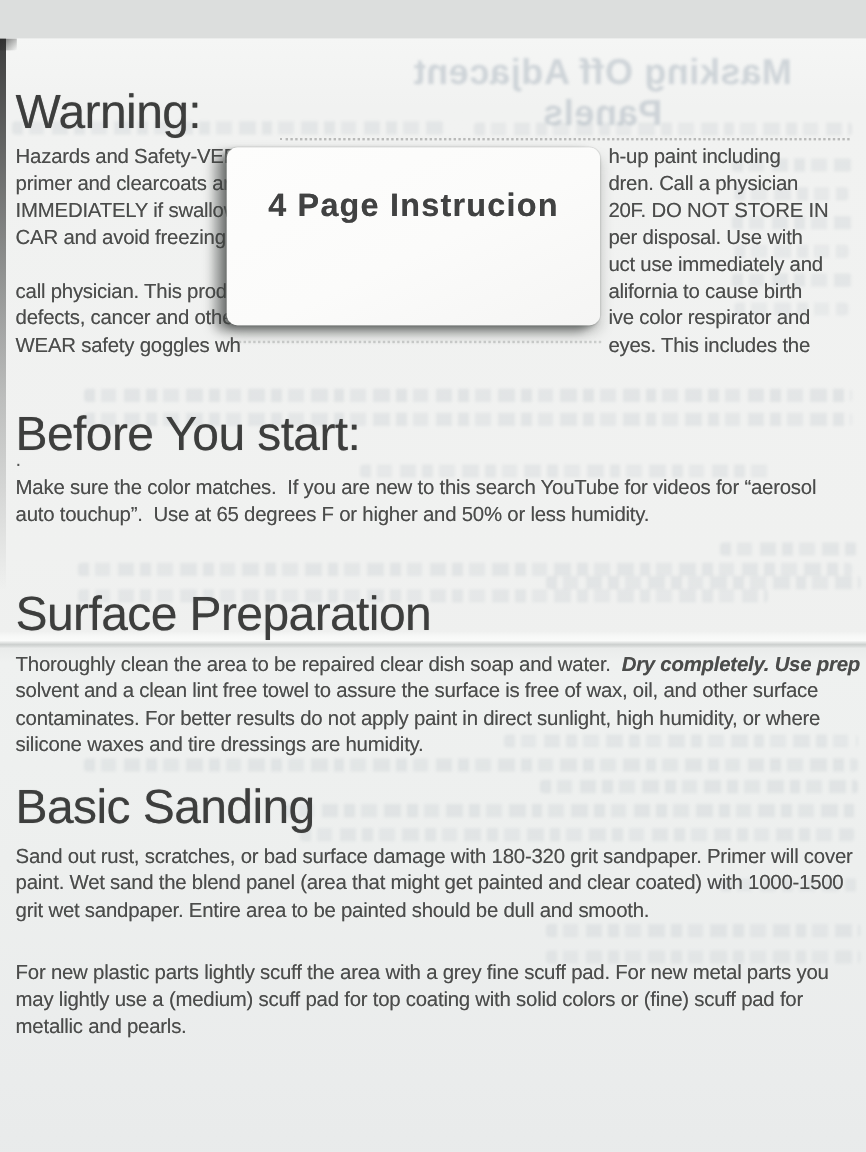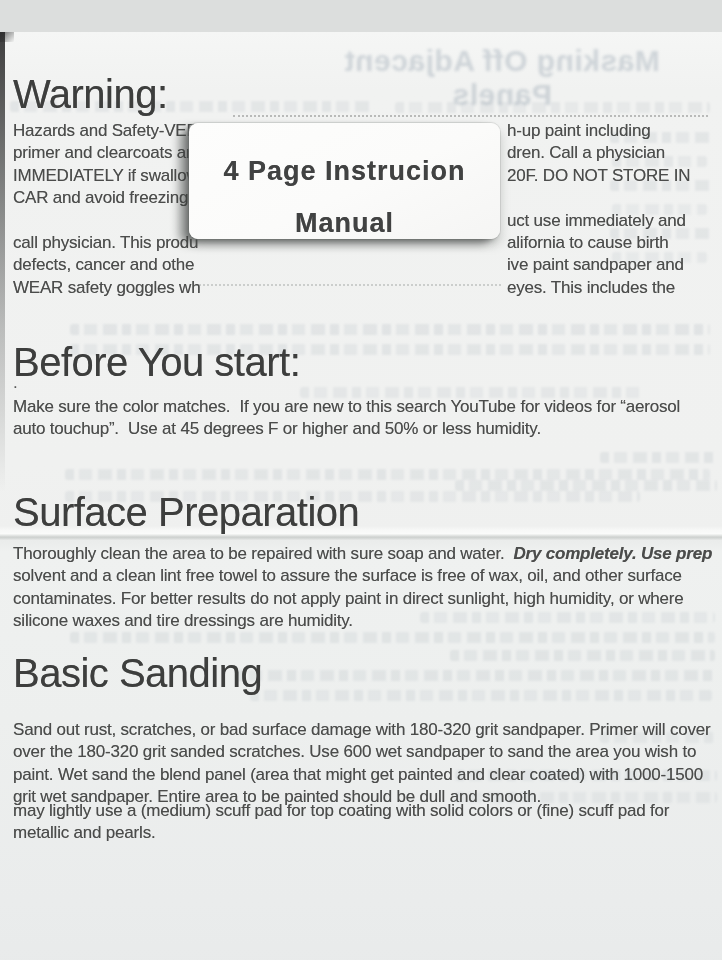--- a/index.html
+++ b/index.html
@@ -37,21 +37,21 @@
     letter-spacing:-.5px;white-space:pre;text-shadow:0 0 .6px rgba(61,62,61,.6);}
   .body{position:absolute;left:13px;color:#4b4c4b;font-size:17px;letter-spacing:-.2px;
     text-shadow:0 0 .5px rgba(75,76,75,.55);}
   .pline{white-space:pre;height:22.4px;line-height:22.4px;}
   .wline{position:relative;white-space:pre;height:22.4px;line-height:22.4px;}
   .wline .r{position:absolute;left:494px;top:0;white-space:pre;}
   .italic{font-style:italic;font-weight:bold;}
   .stray{position:absolute;left:13px;top:341px;color:#565756;font-size:17px;}
 
   
-  .sticker{position:absolute;left:189px;top:91px;width:311px;height:116px;
+  .sticker{position:absolute;left:189px;top:91px;width:311px;height:148px;
     background:linear-gradient(155deg,#fdfdfc 0%,#fbfbfa 55%,#f5f5f4 100%);
     border-radius:9px;
     box-shadow:-10px 5px 9px rgba(58,61,59,.5), -3px 2px 4px rgba(58,61,59,.35),
                2px 7px 9px rgba(125,129,127,.28), 0 0 0 1px rgba(210,212,210,.6);}
   .sticker-text{margin-top:33px;text-align:center;font-weight:700;font-size:27px;
     color:#414242;letter-spacing:1px;text-shadow:0 0 .5px rgba(65,66,66,.7);}
   .sticker-text + .sticker-text{margin-top:21px;}
 </style>
 </head>
 <body>
@@ -89,52 +89,51 @@
   <div class="ghost" style="left:455px;top:760px;width:262px;opacity:.4"></div>
 
   <div class="perf-top"></div>
   <div class="perf-bottom"></div>
 
   <div class="heading" style="top:40px">Warning:</div>
   <div class="body" style="top:88px;width:705px">
     <div class="wline"><span>Hazards and Safety-VERY</span><span class="r">h-up paint including</span></div>
     <div class="wline"><span>primer and clearcoats ar</span><span class="r">dren. Call a physician</span></div>
     <div class="wline"><span>IMMEDIATELY if swallow</span><span class="r">20F. DO NOT STORE IN</span></div>
-    <div class="wline"><span>CAR and avoid freezing.</span></div>
+    <div class="wline"><span>CAR and avoid freezing.</span><span class="r">per disposal. Use with</span></div>
     <div class="wline"><span class="r">uct use immediately and</span></div>
     <div class="wline"><span>call physician. This produ</span><span class="r">alifornia to cause birth</span></div>
-    <div class="wline"><span>defects, cancer and othe</span><span class="r">ive paint sandpaper and</span></div>
+    <div class="wline"><span>defects, cancer and othe</span><span class="r">ive color respirator and</span></div>
     <div class="wline"><span>WEAR safety goggles wh</span><span class="r">eyes. This includes the</span></div>
   </div>
 
   <div class="sticker">
     <div class="sticker-text">4 Page Instrucion</div>
-    <div class="sticker-text">Manual</div>
   </div>
 
   <div class="heading" style="top:308px">Before You start:</div>
   <div class="stray">.</div>
   <div class="body" style="top:364px;width:705px">
     <div class="pline">Make sure the color matches.  If you are new to this search YouTube for videos for “aerosol</div>
-    <div class="pline">auto touchup”.  Use at 45 degrees F or higher and 50% or less humidity.</div>
+    <div class="pline">auto touchup”.  Use at 65 degrees F or higher and 50% or less humidity.</div>
   </div>
 
   <div class="heading" style="top:458px">Surface Preparation</div>
   <div class="body" style="top:511px;width:709px">
-    <div class="pline"><span>Thoroughly clean the area to be repaired with sure soap and water.  </span><span class="italic">Dry completely. Use prep</span></div>
+    <div class="pline"><span>Thoroughly clean the area to be repaired clear dish soap and water.  </span><span class="italic">Dry completely. Use prep</span></div>
     <div class="pline">solvent and a clean lint free towel to assure the surface is free of wax, oil, and other surface</div>
     <div class="pline">contaminates. For better results do not apply paint in direct sunlight, high humidity, or where</div>
     <div class="pline">silicone waxes and tire dressings are humidity.</div>
   </div>
 
   <div class="heading" style="top:619px">Basic Sanding</div>
-  <div class="body" style="top:687px;width:709px">
+  <div class="body" style="top:671px;width:709px">
     <div class="pline">Sand out rust, scratches, or bad surface damage with 180-320 grit sandpaper. Primer will cover</div>
-    <div class="pline">over the 180-320 grit sanded scratches. Use 600 wet sandpaper to sand the area you wish to</div>
     <div class="pline">paint. Wet sand the blend panel (area that might get painted and clear coated) with 1000-1500</div>
     <div class="pline">grit wet sandpaper. Entire area to be painted should be dull and smooth.</div>
   </div>
   <div class="body" style="top:768px;width:709px">
+    <div class="pline">For new plastic parts lightly scuff the area with a grey fine scuff pad. For new metal parts you</div>
     <div class="pline">may lightly use a (medium) scuff pad for top coating with solid colors or (fine) scuff pad for</div>
     <div class="pline">metallic and pearls.</div>
   </div>
 
 </div>
 
 </body></html>

